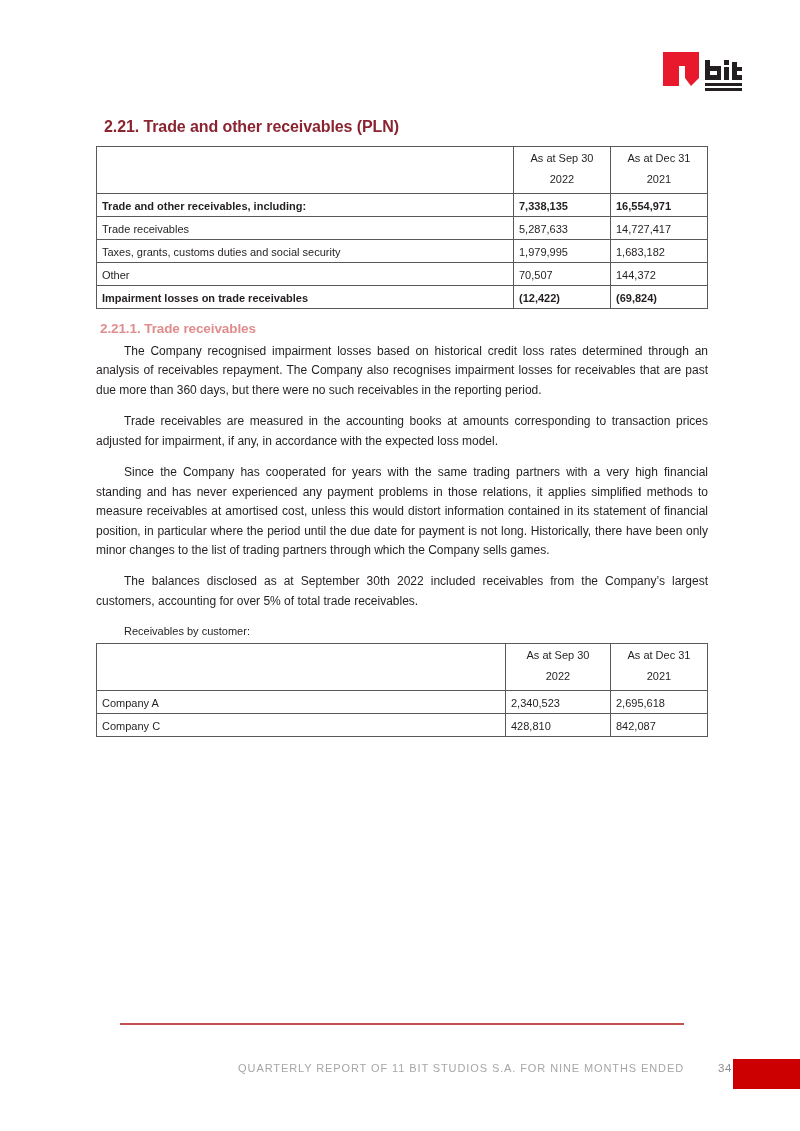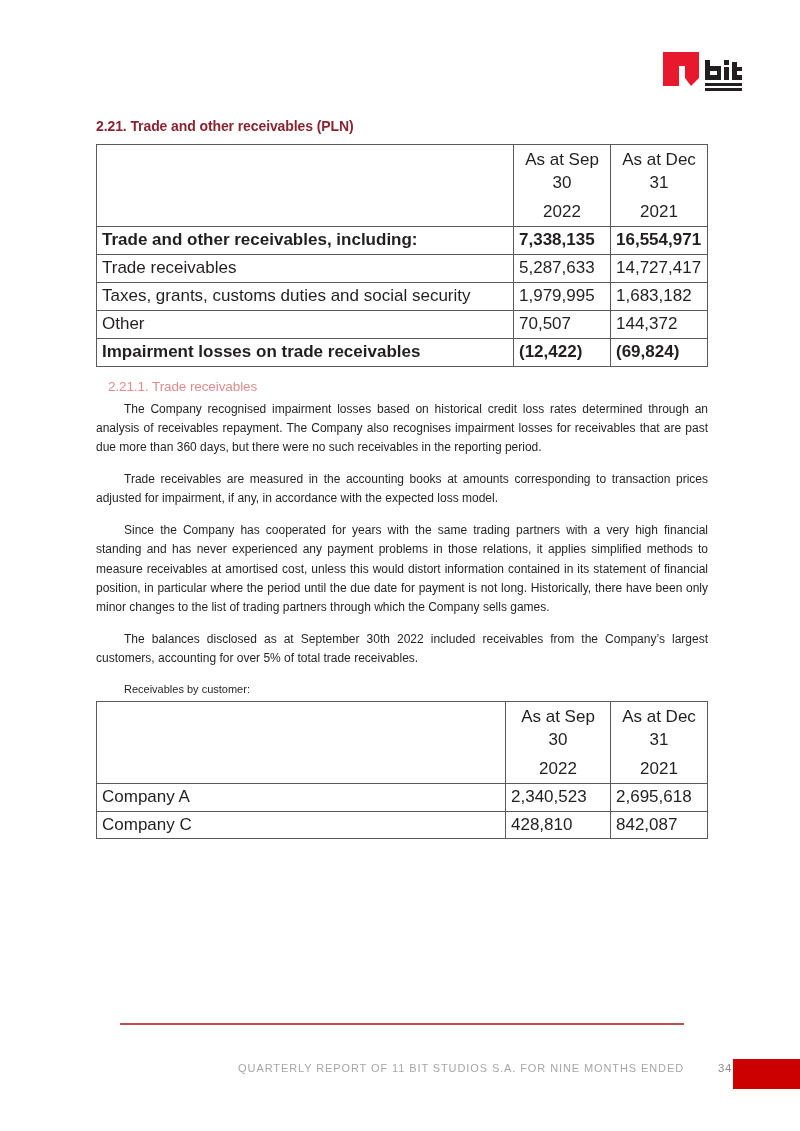--- a/index.html
+++ b/index.html
@@ -28,41 +28,41 @@
 
   
   .page {
     position: absolute;
     left: 96px;
     top: 118px;
     width: 612px;
   }
 
   h1.sec-title {
-    font-size: 14px;
+    font-size: 16px;
     font-weight: bold;
     color: #8a2430;
-    margin: 0 0 10px 0;
+    margin: 0 0 10px 8px;
     letter-spacing: -0.1px;
   }
 
   h2.sub-title {
     font-size: 13.5px;
-    font-weight: normal;
+    font-weight: bold;
     color: #e08d8d;
-    margin: 12px 0 6px 12px;
+    margin: 12px 0 6px 4px;
     letter-spacing: -0.1px;
   }
 
   
   table.fin {
     border-collapse: collapse;
     table-layout: fixed;
     width: 611px;
-    font-size: 17px;
+    font-size: 11px;
     color: #231f20;
   }
   table.fin td {
     border: 1px solid #595959;
     padding: 2px 5px;
     line-height: 1.35;
     vertical-align: bottom;
     height: 18px;
   }
   table.fin td.label { text-align: left; }

